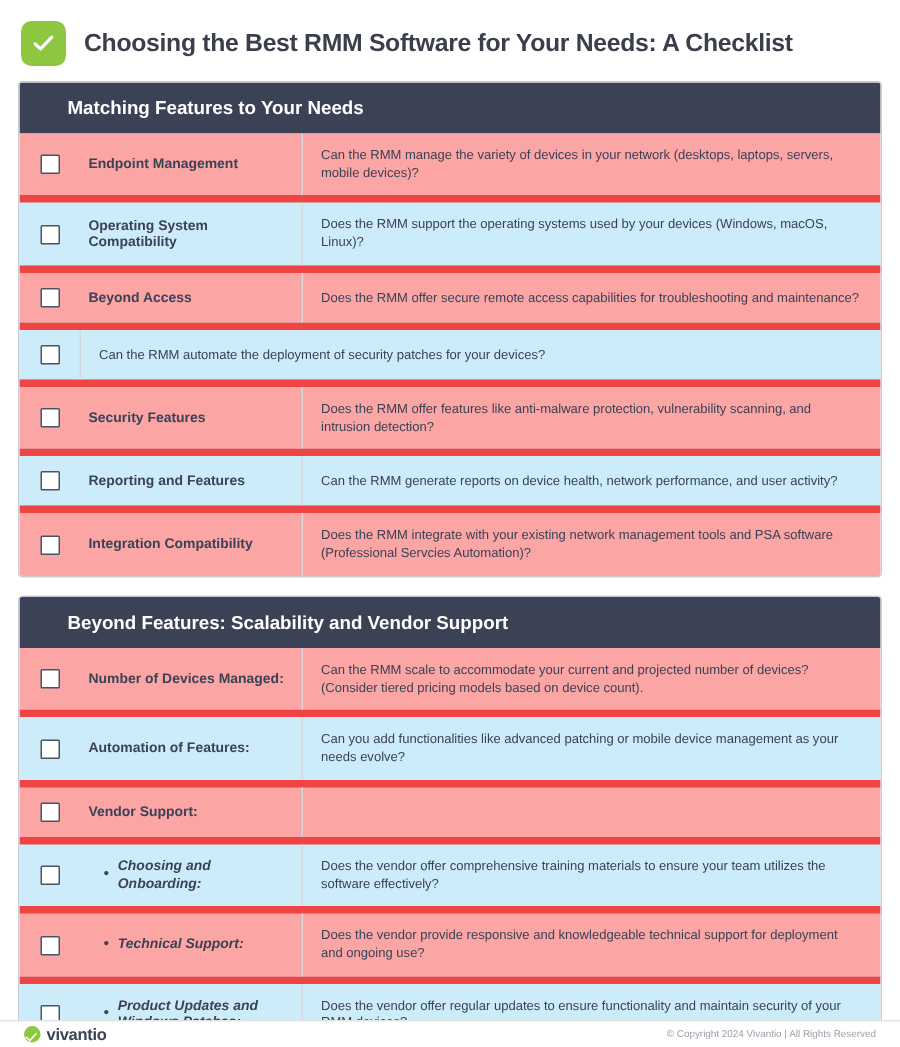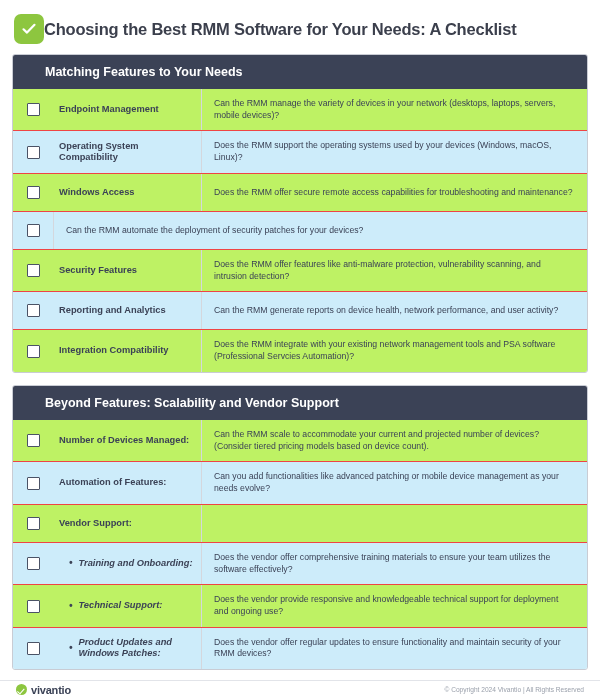--- a/index.html
+++ b/index.html
@@ -14,21 +14,21 @@
     width: 600px; height: 698px;
     background: #ffffff;
     overflow: hidden;
   }
 
   
   .header {
     display: flex;
     align-items: center;
     padding: 14px 2px 10px 14px;
-    gap: 0;
+    gap: 12px;
   }
   .logo-badge {
     width: 30px; height: 30px;
     border-radius: 7px;
     background: #8dc63f;
     display: flex; align-items: center; justify-content: center;
     flex: 0 0 auto;
   }
   .logo-badge svg { display: block; }
   .page-title {
@@ -51,26 +51,26 @@
     background: #3b4256;
     color: #ffffff;
     font-size: 12.5px;
     font-weight: bold;
     padding: 10px 32px;
   }
   .rows { display: block; }
   .row {
     display: flex;
     align-items: stretch;
-    border-top: 1px solid #ef4444;
+    border-top: 5px solid #ef4444;
     min-height: 38px;
   }
   .row:first-child { border-top: none; }
   .row.alt { background: #cdecfa; }
-  .row.plain { background: #bef264; justify-content: flex-end; }
+  .row.plain { background: #fca5a5; justify-content: flex-end; }
 
   .cb-cell {
     width: 40px;
     flex: 0 0 40px;
     display: flex;
     align-items: center;
     justify-content: center;
     padding: 8px 0;
   }
   .checkbox {
@@ -193,21 +193,21 @@
           <span>
               <span class="line">Does the RMM support the operating systems used by your devices (Windows, macOS, Linux)?</span>
             </span>
         </div>
       </div>
 
       <div class="row plain">
         <div class="cb-cell">
             <div class="checkbox"></div>
           </div>
-        <div class="label-cell">Windows Access</div>
+        <div class="label-cell">Beyond Access</div>
         <div class="desc-cell">
           <span>
               <span class="line">Does the RMM offer secure remote access capabilities for troubleshooting and maintenance?</span>
             </span>
         </div>
       </div>
 
       <div class="row alt">
         <div class="cb-cell">
             <div class="checkbox"></div>
@@ -228,21 +228,21 @@
           <span>
               <span class="line">Does the RMM offer features like anti-malware protection, vulnerability scanning, and intrusion detection?</span>
             </span>
         </div>
       </div>
 
       <div class="row alt">
         <div class="cb-cell">
             <div class="checkbox"></div>
           </div>
-        <div class="label-cell">Reporting and Analytics</div>
+        <div class="label-cell">Reporting and Features</div>
         <div class="desc-cell">
           <span>
               <span class="line">Can the RMM generate reports on device health, network performance, and user activity?</span>
             </span>
         </div>
       </div>
 
       <div class="row plain">
         <div class="cb-cell">
             <div class="checkbox"></div>
@@ -299,21 +299,21 @@
             </span>
         </div>
       </div>
 
       <div class="row alt">
         <div class="cb-cell">
             <div class="checkbox"></div>
           </div>
         <div class="label-cell indent">
           <span class="bullet">•</span>
-          <span>Training and Onboarding:</span>
+          <span>Choosing and Onboarding:</span>
         </div>
         <div class="desc-cell">
           <span>
               <span class="line">Does the vendor offer comprehensive training materials to ensure your team utilizes the software effectively?</span>
             </span>
         </div>
       </div>
 
       <div class="row plain">
         <div class="cb-cell">

